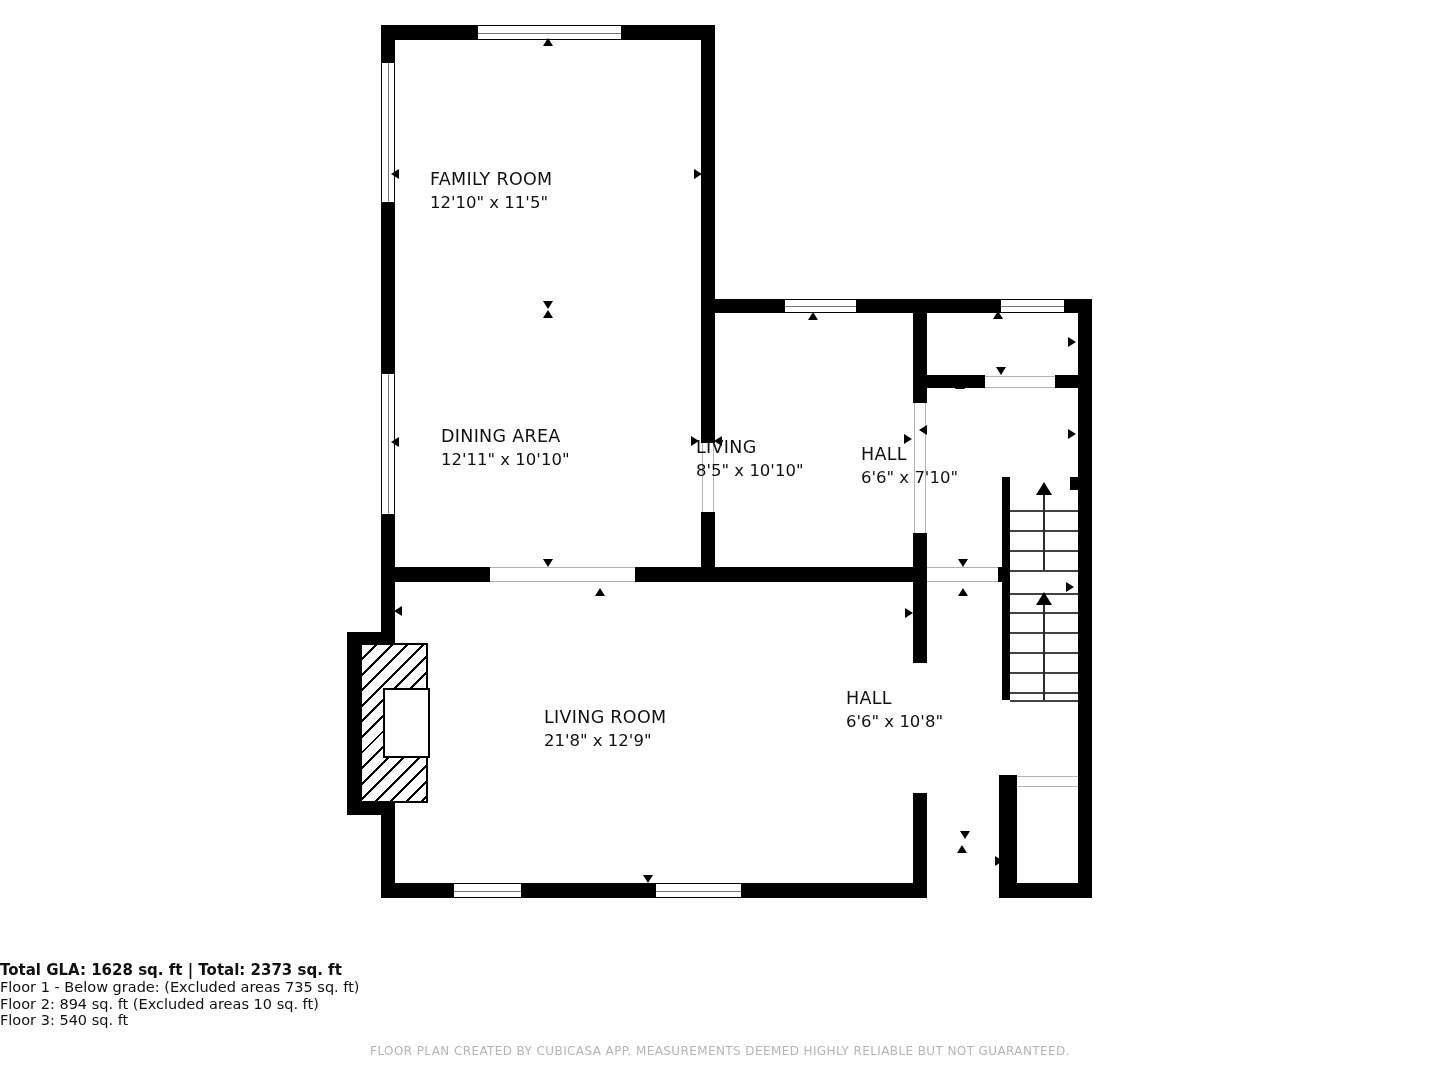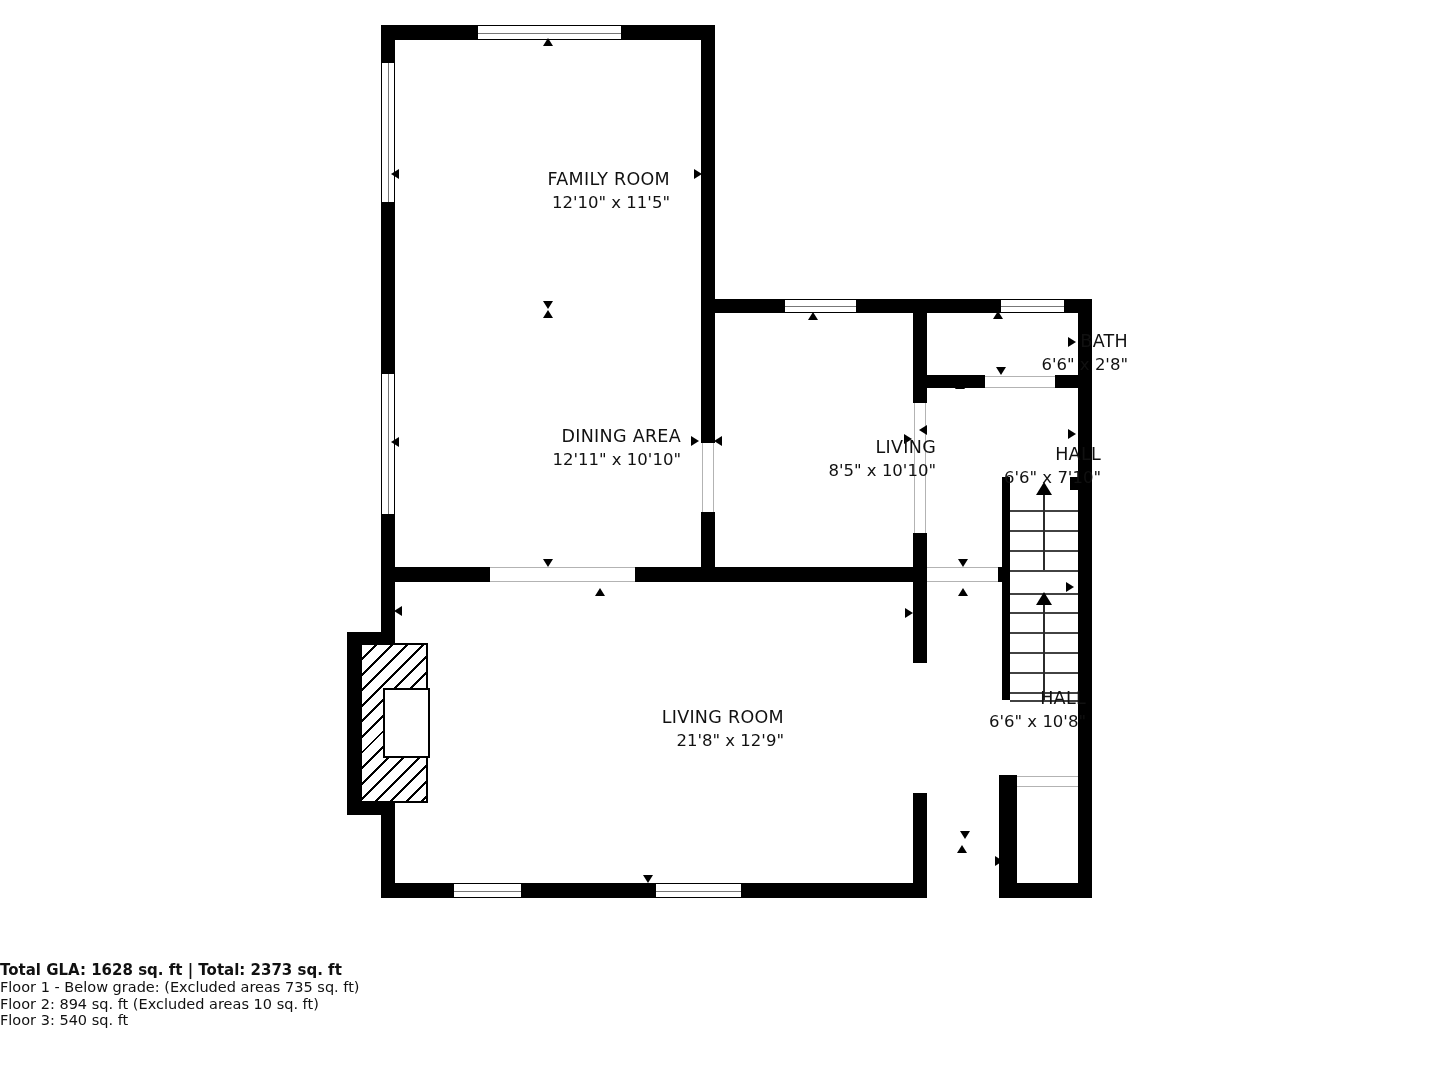--- a/index.html
+++ b/index.html
@@ -11,21 +11,21 @@
   .win.v::after{content:"";position:absolute;top:0;bottom:0;left:50%;border-left:1px solid #777;}
   .ol{position:absolute;background:#b3b3b3;}
   .tread{position:absolute;height:2px;background:#424242;}
   .sline{position:absolute;width:2px;background:#2b2b2b;}
   .tri{position:absolute;width:0;height:0;}
   .tu{border-left:5px solid transparent;border-right:5px solid transparent;border-bottom:8px solid #000;}
   .td{border-left:5px solid transparent;border-right:5px solid transparent;border-top:8px solid #000;}
   .tl{border-top:5px solid transparent;border-bottom:5px solid transparent;border-right:8px solid #000;}
   .tr{border-top:5px solid transparent;border-bottom:5px solid transparent;border-left:8px solid #000;}
   .stu{border-left:8px solid transparent;border-right:8px solid transparent;border-bottom:13px solid #000;}
-  .room{position:absolute;width:240px;margin-left:-120px;text-align:right;line-height:23px;}
+  .room{position:absolute;width:240px;margin-left:-120px;text-align:left;line-height:23px;}
   .rname{font-size:17.5px;letter-spacing:.3px;white-space:nowrap;}
   .rdims{font-size:16.5px;white-space:nowrap;}
   .fp-hatch{position:absolute;left:360px;top:643px;width:68px;height:160px;box-sizing:border-box;
     border:2px solid #000;
     background:repeating-linear-gradient(135deg,#fff 0 9px,#000 9px 11px);}
   .fp-box{position:absolute;left:383px;top:688px;width:47px;height:70px;box-sizing:border-box;
     border:2px solid #000;background:#fff;}
   #summary{position:absolute;left:0;top:962px;width:1440px;text-align:left;}
   #summary .b{font-weight:bold;font-size:15px;line-height:17px;}
   #summary .n{font-size:14.5px;line-height:16.5px;}
@@ -147,38 +147,35 @@
     <div class="rdims">12'10" x 11'5"</div>
   </div>
   <div class="room" style="left:561px;top:425px">
     <div class="rname">DINING AREA</div>
     <div class="rdims">12'11" x 10'10"</div>
   </div>
   <div class="room" style="left:816px;top:436px">
     <div class="rname">LIVING</div>
     <div class="rdims">8'5" x 10'10"</div>
   </div>
-  <div class="room" style="left:1008px;top:330px">
-    <div class="rname">BATH</div>
-    <div class="rdims">6'6" x 2'8"</div>
-  </div>
   <div class="room" style="left:981px;top:443px">
     <div class="rname">HALL</div>
     <div class="rdims">6'6" x 7'10"</div>
   </div>
   <div class="room" style="left:966px;top:687px">
     <div class="rname">HALL</div>
     <div class="rdims">6'6" x 10'8"</div>
   </div>
   <div class="room" style="left:664px;top:706px">
     <div class="rname">LIVING ROOM</div>
     <div class="rdims">21'8" x 12'9"</div>
   </div>
 
   <div id="summary">
     <div class="b">Total GLA: 1628 sq. ft | Total: 2373 sq. ft</div>
     <div class="n">Floor 1 - Below grade: (Excluded areas 735 sq. ft)</div>
     <div class="n">Floor 2: 894 sq. ft (Excluded areas 10 sq. ft)</div>
     <div class="n">Floor 3: 540 sq. ft</div>
   </div>
 
+  <div id="footer">FLOOR PLAN CREATED BY CUBICASA APP. MEASUREMENTS DEEMED HIGHLY RELIABLE BUT NOT GUARANTEED.</div>
 
 </div>
 
 </body></html>

